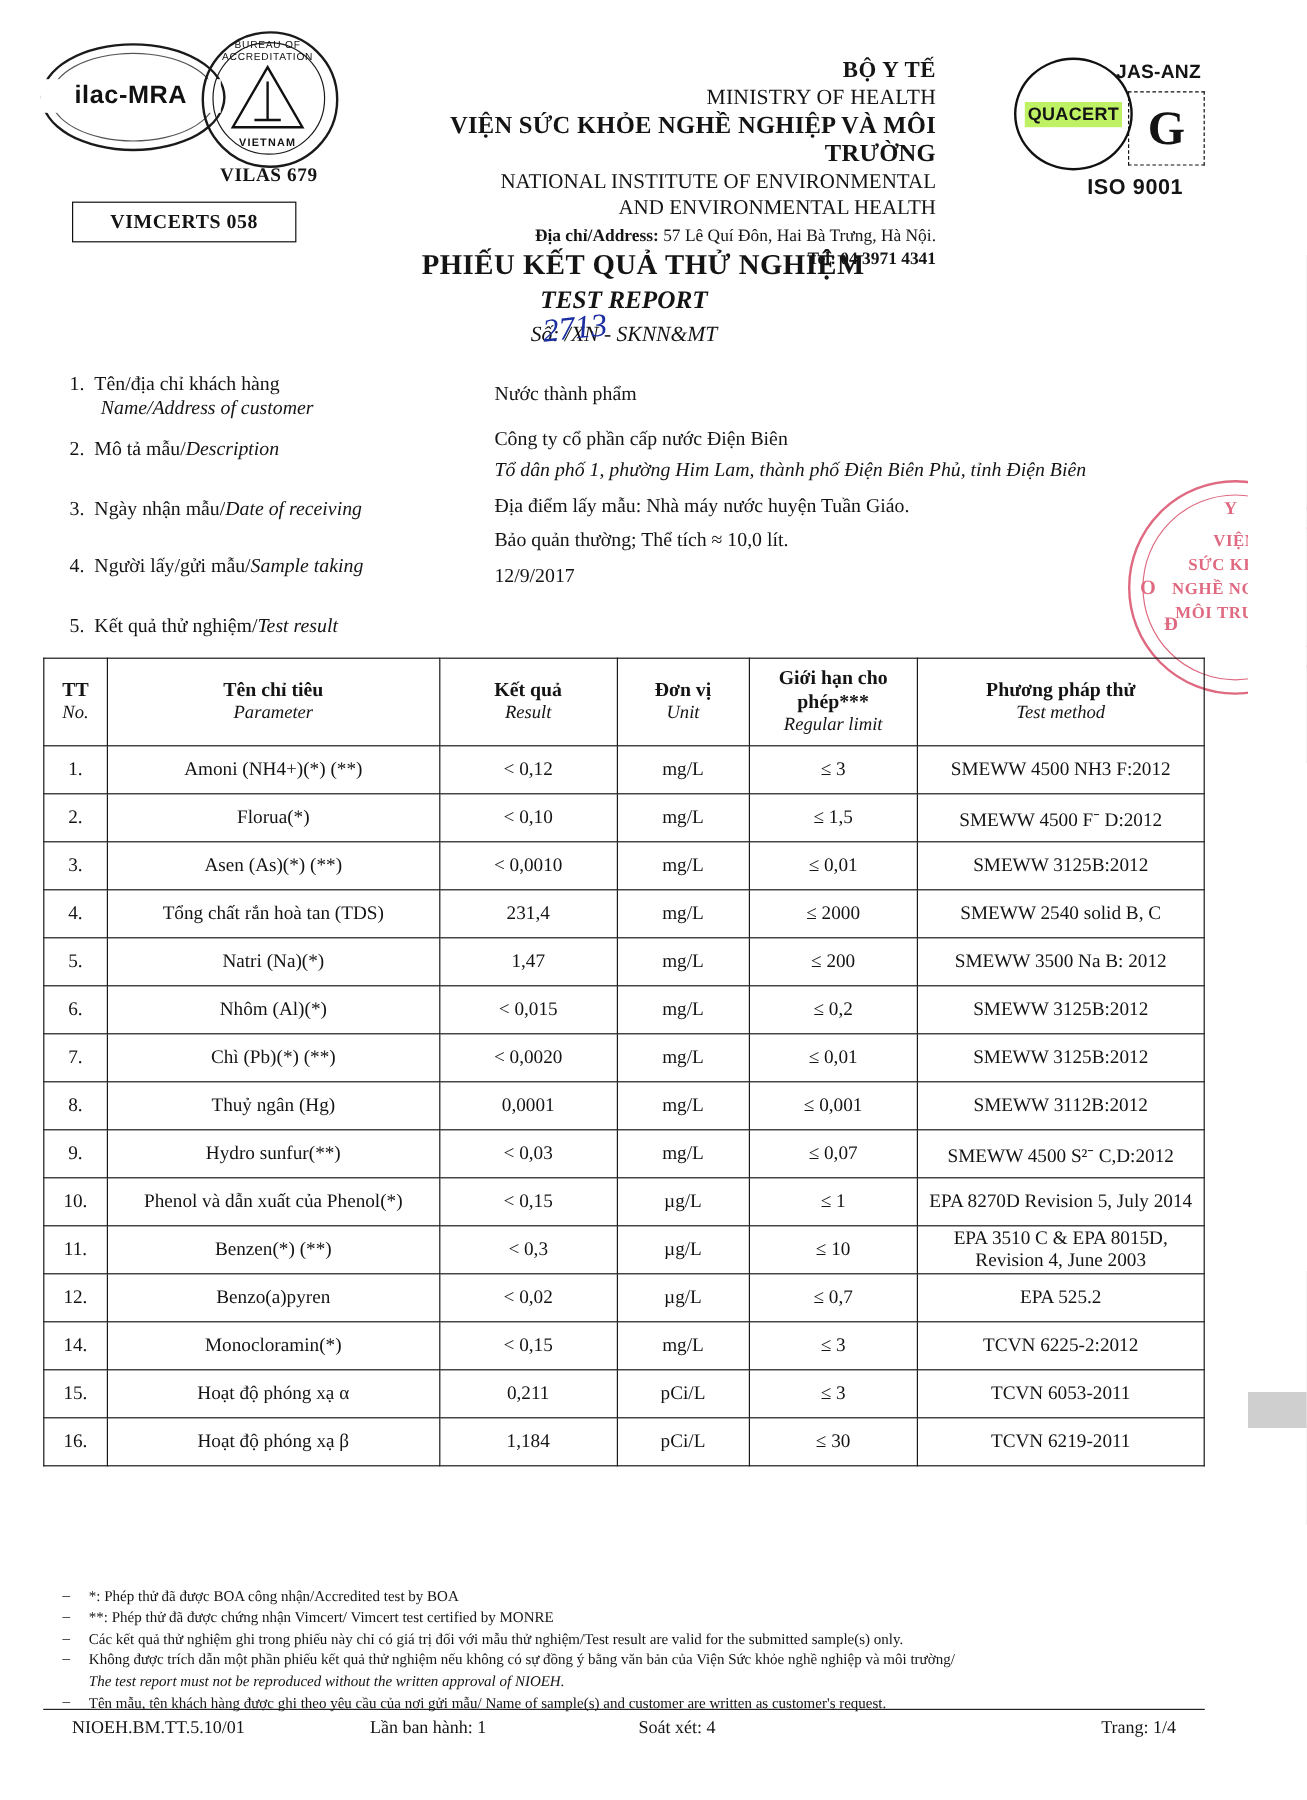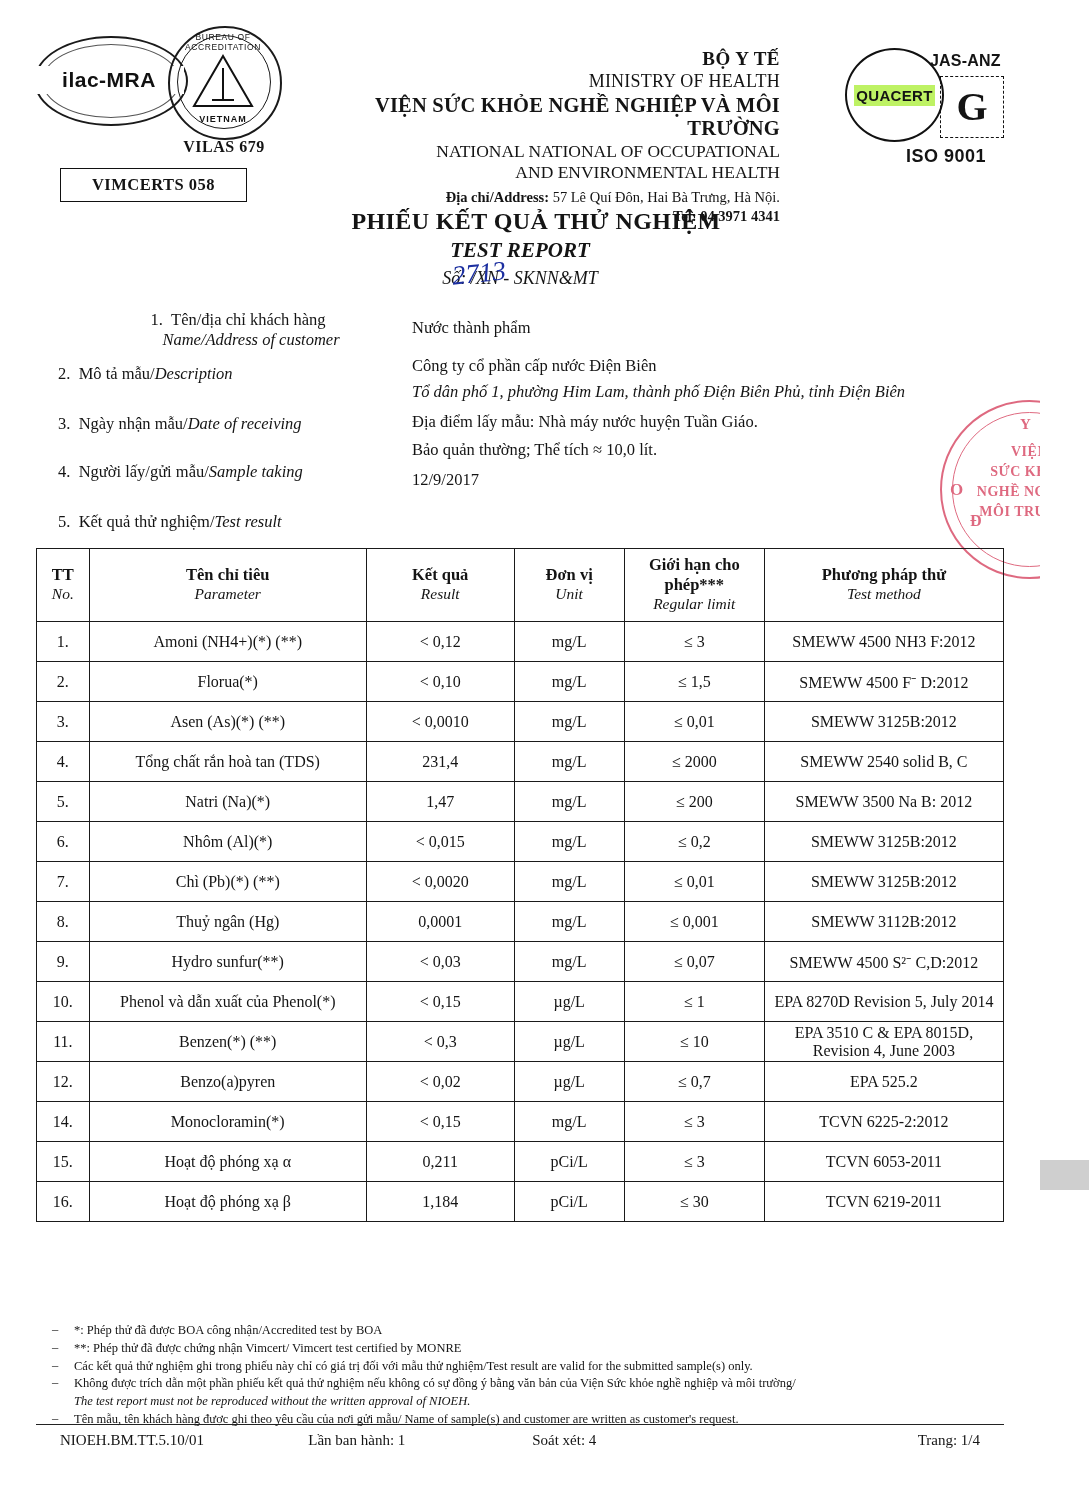--- a/index.html
+++ b/index.html
@@ -44,21 +44,21 @@
   .title1{position:absolute;left:16px;top:208px;width:1040px;text-align:center;font-weight:bold;font-size:24px;letter-spacing:.4px;}
   .title2{position:absolute;left:0;top:238px;width:1040px;text-align:center;font-weight:bold;font-style:italic;font-size:21px;}
   .title3{position:absolute;left:0;top:268px;width:1040px;text-align:center;font-style:italic;font-size:18px;}
   .handnum{position:absolute;left:452px;top:258px;font-family:"Liberation Serif",serif;font-size:27px;color:#1c2fa0;font-style:italic;transform:rotate(-6deg);}
 
   
   .info{position:absolute;left:0;top:306px;width:1040px;font-size:16.5px;}
   .info .row{position:absolute;left:58px;width:360px;}
   .info .row .n{display:block;}
   .info .row .it{display:block;font-style:italic;}
-  .r1{top:4px;text-align:center;} .r2{top:58px;} .r3{top:108px;} .r4{top:156px;} .r5{top:206px;}
+  .r1{top:4px;} .r2{top:58px;} .r3{top:108px;} .r4{top:156px;} .r5{top:206px;}
   .vals{position:absolute;left:412px;top:0;width:620px;}
   .vals div{font-size:16.5px;}
   .v1{position:absolute;top:12px;}
   .v2{position:absolute;top:50px;}
   .v3{position:absolute;top:76px;font-style:italic;}
   .v4{position:absolute;top:106px;}
   .v5{position:absolute;top:134px;}
   .v6{position:absolute;top:164px;}
 
   
@@ -120,21 +120,21 @@
       <div class="arc-bot">VIETNAM</div>
     </div>
 
     <div class="vilas">VILAS 679</div>
     <div class="vimcerts">VIMCERTS 058</div>
 
     <div class="center-head">
       <div class="l1">BỘ Y TẾ</div>
       <div class="l2">MINISTRY OF HEALTH</div>
       <div class="l3">VIỆN SỨC KHỎE NGHỀ NGHIỆP VÀ MÔI TRƯỜNG</div>
-      <div class="l4">NATIONAL NATIONAL OF OCCUPATIONAL</div>
+      <div class="l4">NATIONAL INSTITUTE OF ENVIRONMENTAL</div>
       <div class="l5">AND ENVIRONMENTAL HEALTH</div>
       <div class="l6"><b>Địa chỉ/Address:</b><span> 57 Lê Quí Đôn, Hai Bà Trưng, Hà Nội.</span></div>
       <div class="l7">Tel: 04 3971 4341</div>
     </div>
 
     <div class="quacert">
       <span>QUACERT</span>
     </div>
     <div class="jasanz">JAS-ANZ</div>
     <div class="jasbox">

